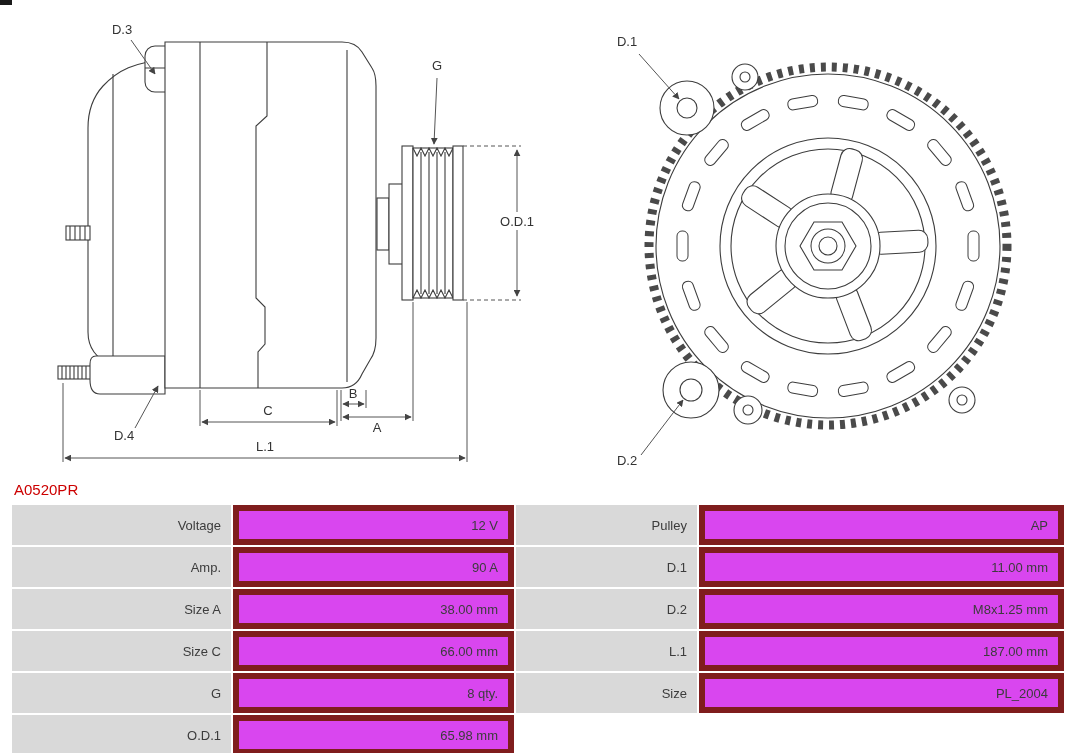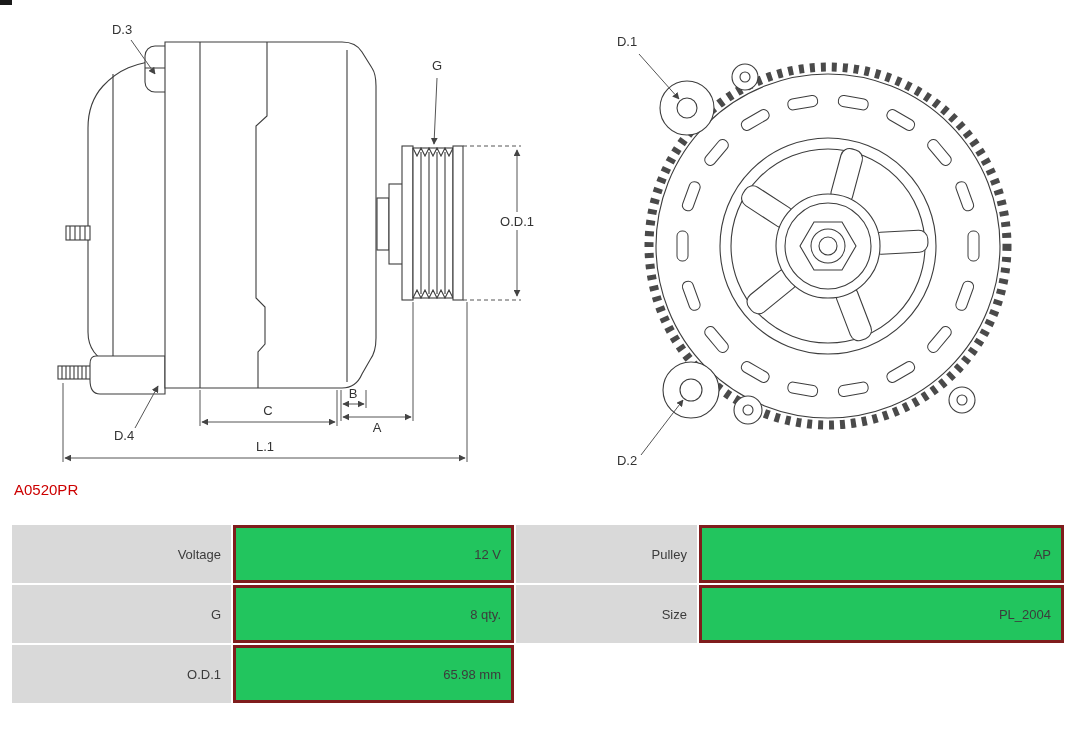--- a/index.html
+++ b/index.html
@@ -11,31 +11,31 @@
   .corner-artifact{position:absolute;left:0;top:0;width:12px;height:5px;background:#1a1a1a;}
   .drawing-area{display:block;width:1080px;height:478px;}
   svg text{font-size:13px;fill:#333;}
   .ln{stroke:#3d3d3d;stroke-width:1.1;fill:none;}
   .lnf{stroke:#3d3d3d;stroke-width:1.1;fill:#fff;}
   .dim{stroke:#555;stroke-width:1;fill:none;}
   .dashed{stroke:#555;stroke-width:1;stroke-dasharray:4 3;fill:none;}
   .fins{stroke:#4a4a4a;stroke-width:9;stroke-dasharray:5 6;fill:none;}
   .slot{stroke:#3d3d3d;stroke-width:1;fill:#fff;}
   .spoke{stroke:#3d3d3d;stroke-width:1.1;fill:#fff;}
-  .partno{color:#cc0000;font-size:15px;line-height:18px;margin:3px 0 24px 14px;}
+  .partno{color:#cc0000;font-size:15px;line-height:18px;margin:3px 0 4px 14px;}
   table.specs{
     border-collapse:separate;border-spacing:2px;table-layout:fixed;
     width:1056px;margin:0 0 0 10px;font-size:13px;
   }
   table.specs td{
-    height:28px;padding:12px 10px;text-align:right;
+    height:28px;padding:0 10px;text-align:right;
     overflow:hidden;white-space:nowrap;vertical-align:middle;
   }
   td.lbl{background:#d9d9d9;color:#3c3c3c;}
-  td.val{background:#22c55e;border:3px solid #7f1d1d;}
+  td.val{background:#d946ef;border:6px solid #7f1d1d;}
   td.none{background:transparent;border:none;}
 </style>
 </head>
 <body>
 
 <div class="corner-artifact"></div>
 
 <svg class="drawing-area" viewBox="0 0 1080 478">
   <defs>
     <marker id="arr" viewBox="0 0 10 10" refX="9" refY="5" markerWidth="7" markerHeight="7" orient="auto-start-reverse">
@@ -173,20 +173,38 @@
       <col>
   </colgroup>
   <tbody>
     <tr>
       <td class="lbl">Voltage</td>
       <td class="val">12 V</td>
       <td class="lbl">Pulley</td>
       <td class="val">AP</td>
     </tr>
     <tr>
+      <td class="lbl">Amp.</td>
+      <td class="val">90 A</td>
+      <td class="lbl">D.1</td>
+      <td class="val">11.00 mm</td>
+    </tr>
+    <tr>
+      <td class="lbl">Size A</td>
+      <td class="val">38.00 mm</td>
+      <td class="lbl">D.2</td>
+      <td class="val">M8x1.25 mm</td>
+    </tr>
+    <tr>
+      <td class="lbl">Size C</td>
+      <td class="val">66.00 mm</td>
+      <td class="lbl">L.1</td>
+      <td class="val">187.00 mm</td>
+    </tr>
+    <tr>
       <td class="lbl">G</td>
       <td class="val">8 qty.</td>
       <td class="lbl">Size</td>
       <td class="val">PL_2004</td>
     </tr>
     <tr>
       <td class="lbl">O.D.1</td>
       <td class="val">65.98 mm</td>
       <td class="none"></td>
       <td class="none"></td>

